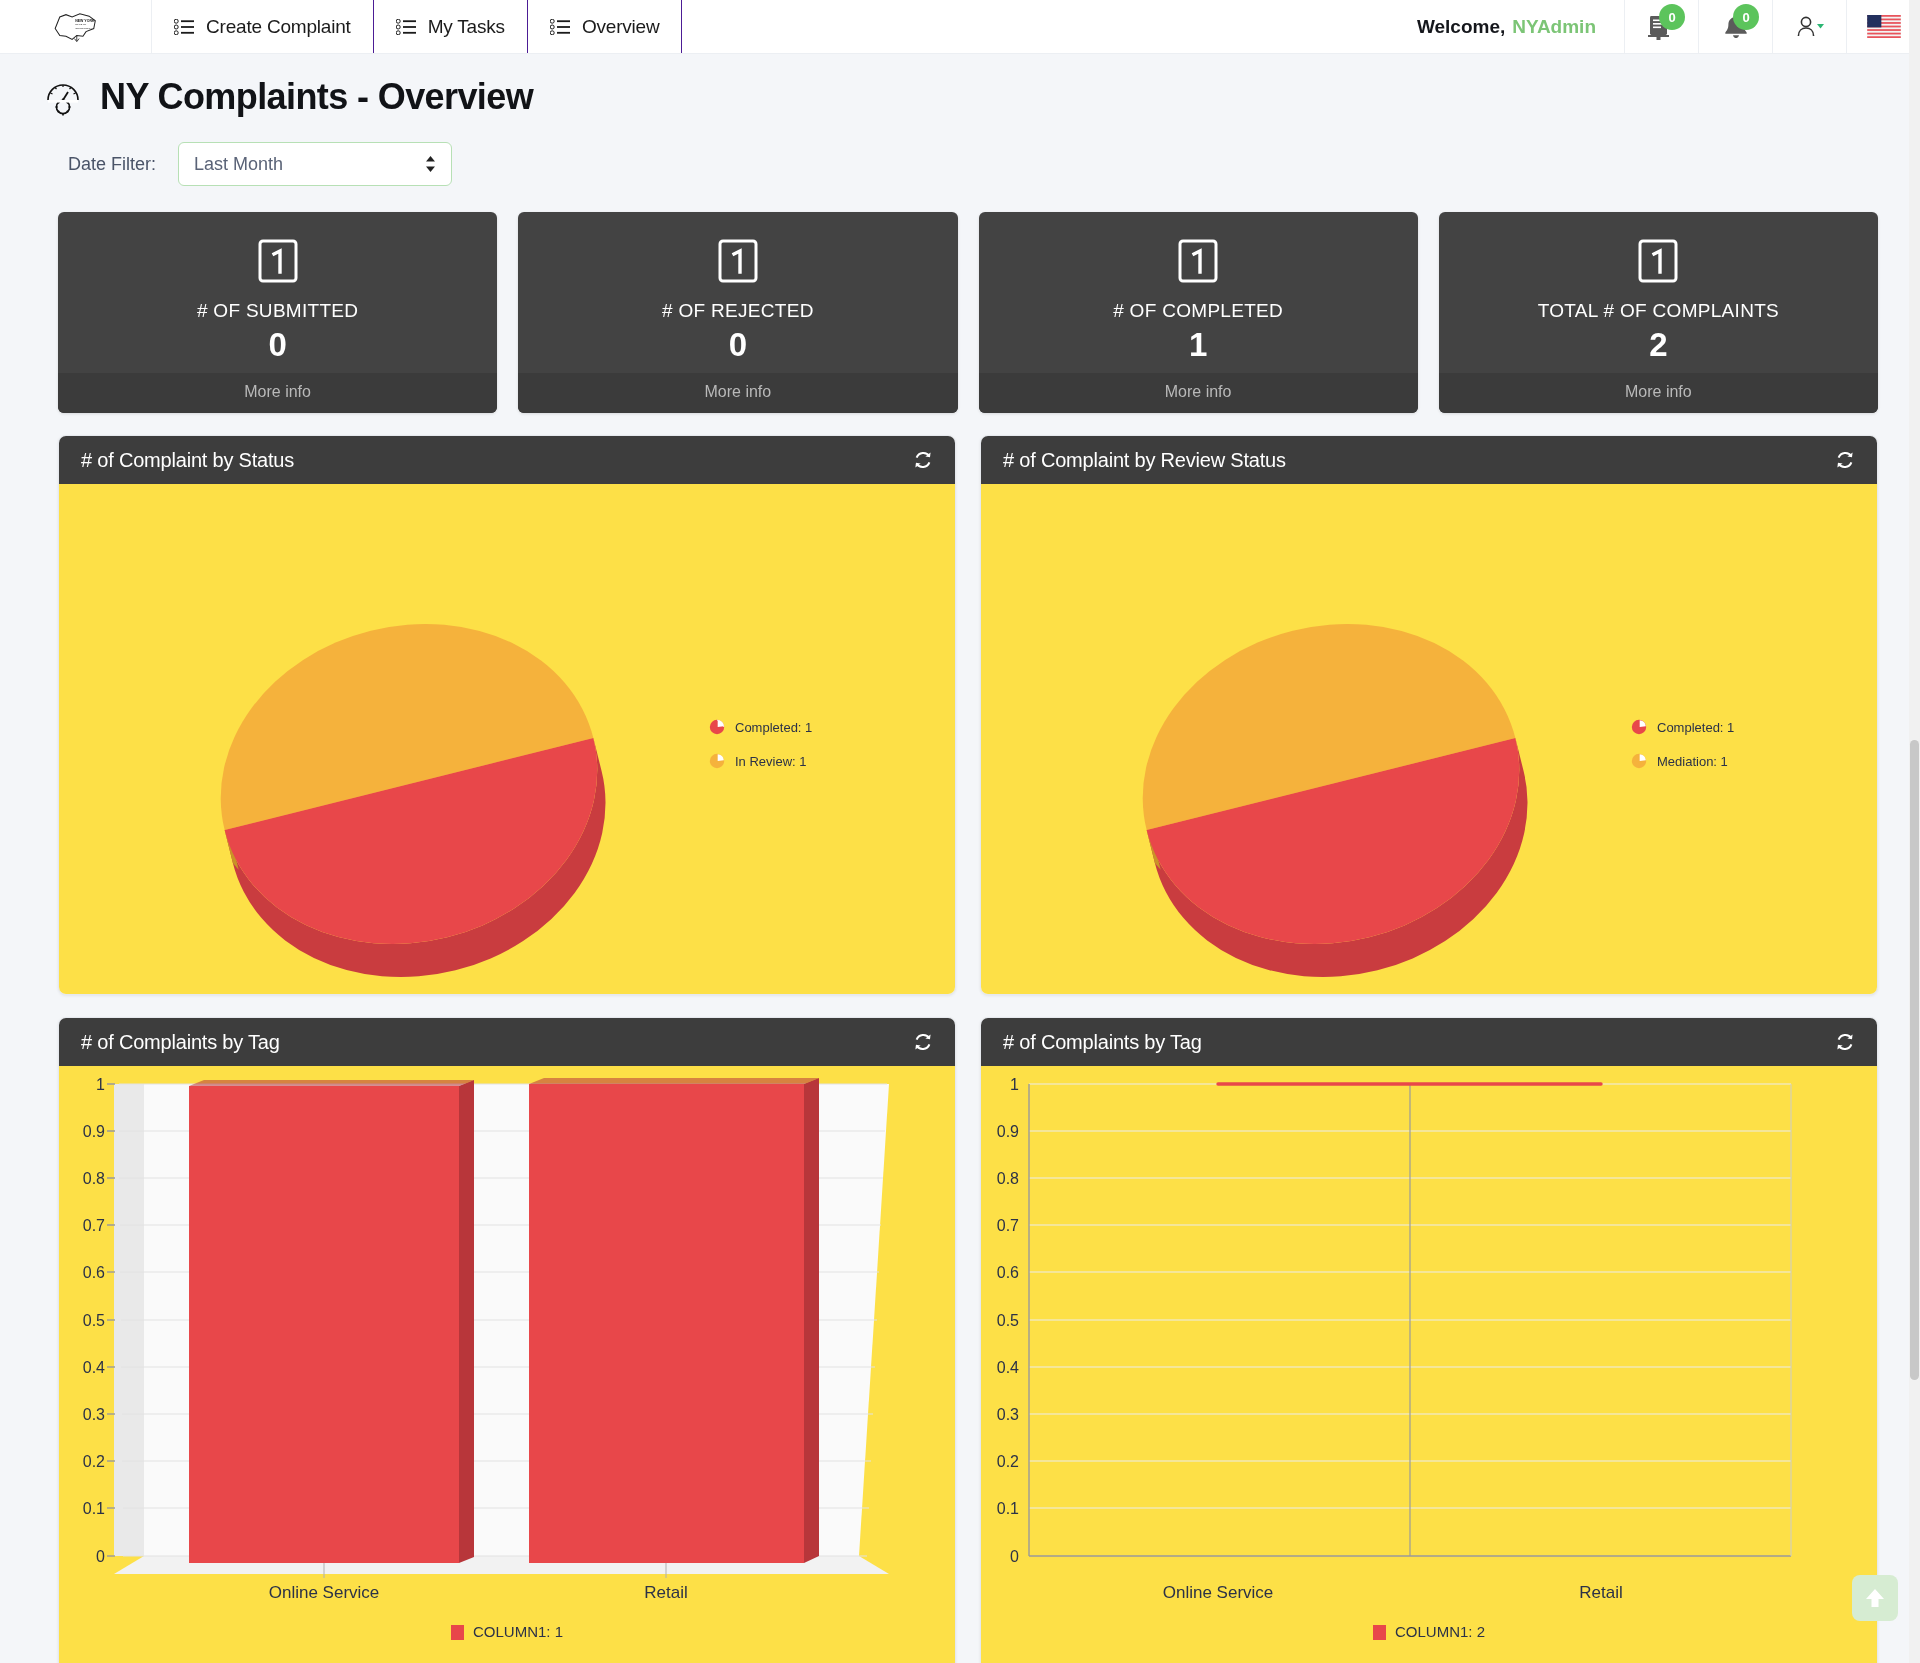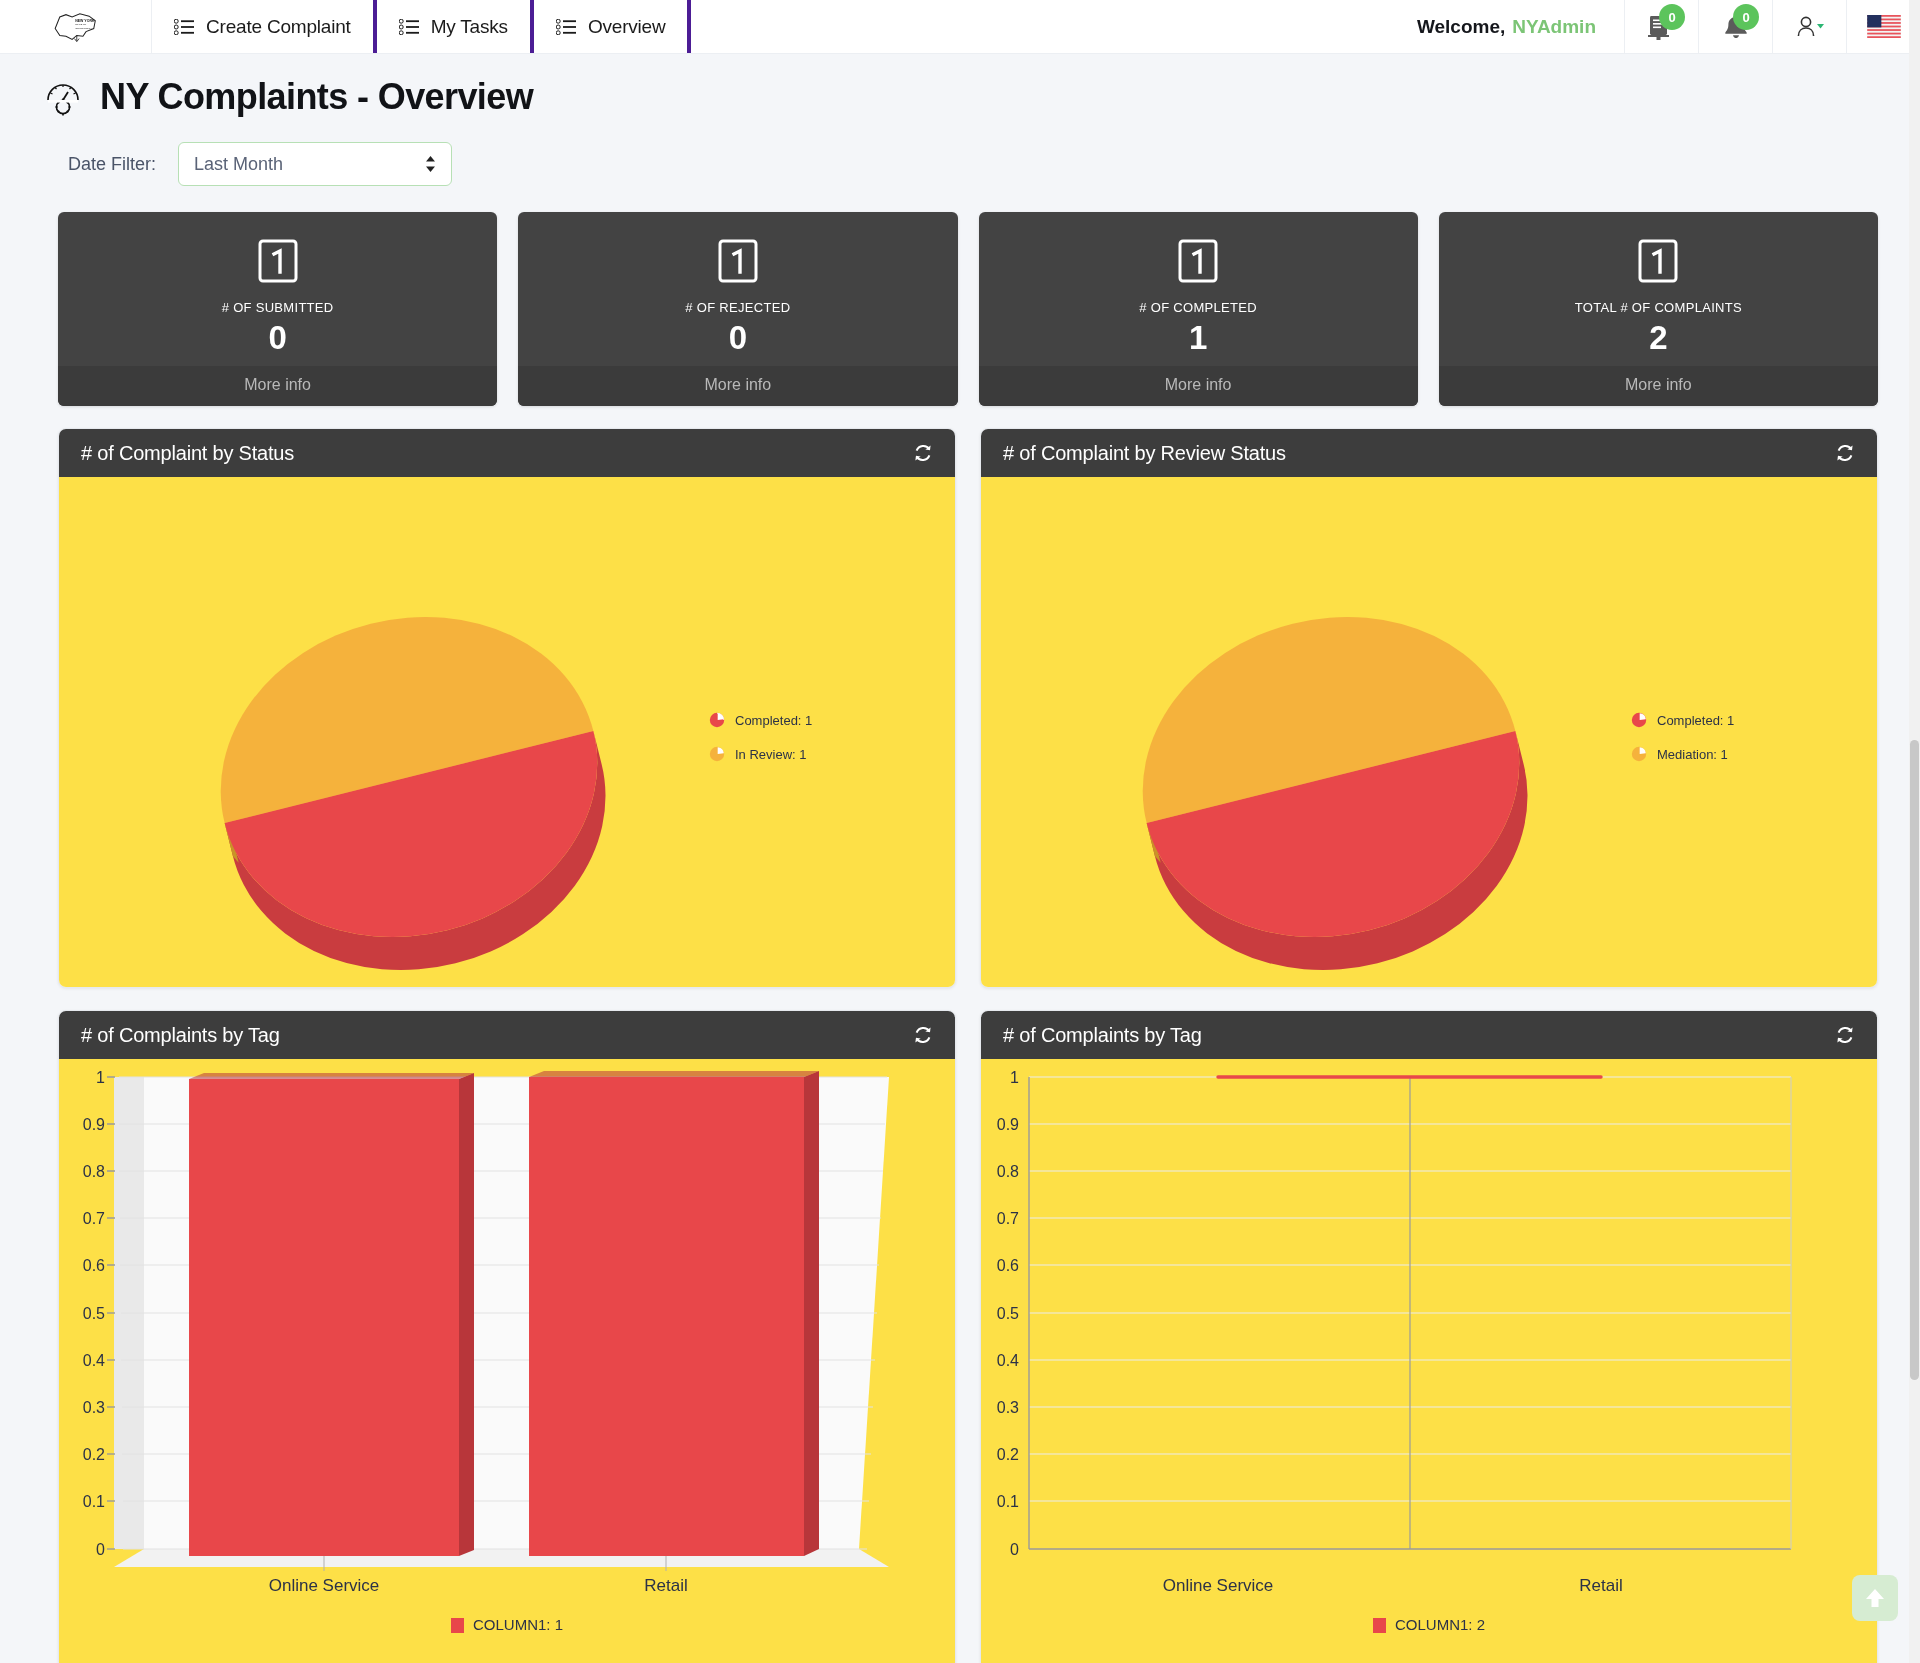--- a/index.html
+++ b/index.html
@@ -15,21 +15,21 @@
     height: 54px; background: #ffffff; display: flex; align-items: stretch;
     border-bottom: 1px solid #eceff3; position: relative;
   }
   .nav-brand {
     width: 152px; display: flex; align-items: center; justify-content: center;
     border-right: 1px solid #eceff3;
   }
   .ny-logo { width: 54px; height: 34px; }
   .nav-item {
     display: flex; align-items: center; gap: 11px; padding: 0 22px;
-    border-right: 4px solid #4c1d95; cursor: pointer;
+    border-right: 1px solid #4c1d95; cursor: pointer;
     font-size: 19px; color: #1b1b1b; letter-spacing: -0.2px;
   }
   .listicon { display: block; width: 21px; height: 16px; }
   .nav-right {
     margin-left: auto; display: flex; align-items: stretch; text-align: right;
   }
   .welcome {
     display: flex; align-items: center; padding: 0 28px 0 0;
     font-size: 19px; font-weight: bold; color: #15171c; white-space: nowrap;
   }
@@ -64,21 +64,21 @@
 
   
   .kpi-row { display: flex; gap: 21px; padding: 26px 42px 0 58px; }
   .kpi {
     flex: 1; background: #434343; border-radius: 6px; overflow: hidden;
     box-shadow: 0 1px 3px rgba(0,0,0,.12);
     display: flex; flex-direction: column; align-items: center;
   }
   .kpi-body { padding: 26px 0 12px; display: flex; flex-direction: column; align-items: center; width: 100%; }
   .kpi-icon { width: 42px; height: 46px; display:block; }
-  .kpi-label { margin-top: 16px; font-size: 13px; color: #ffffff; letter-spacing: .3px; }
+  .kpi-label { margin-top: 16px; font-size: 19px; color: #ffffff; letter-spacing: .3px; }
   .kpi-value { margin-top: 6px; font-size: 33px; font-weight: bold; color: #ffffff; line-height: 1; }
   .kpi-foot {
     width: 100%; background: #3b3b3b; text-align: center; padding: 10px 0 12px;
     font-size: 16px; color: #b9b9b9; cursor: pointer;
   }
 
   
   .chart-row { display: flex; gap: 24px; padding: 22px 42px 0 58px; }
   .card {
     flex: 1; background: #ffffff; border-radius: 8px; overflow: hidden;

